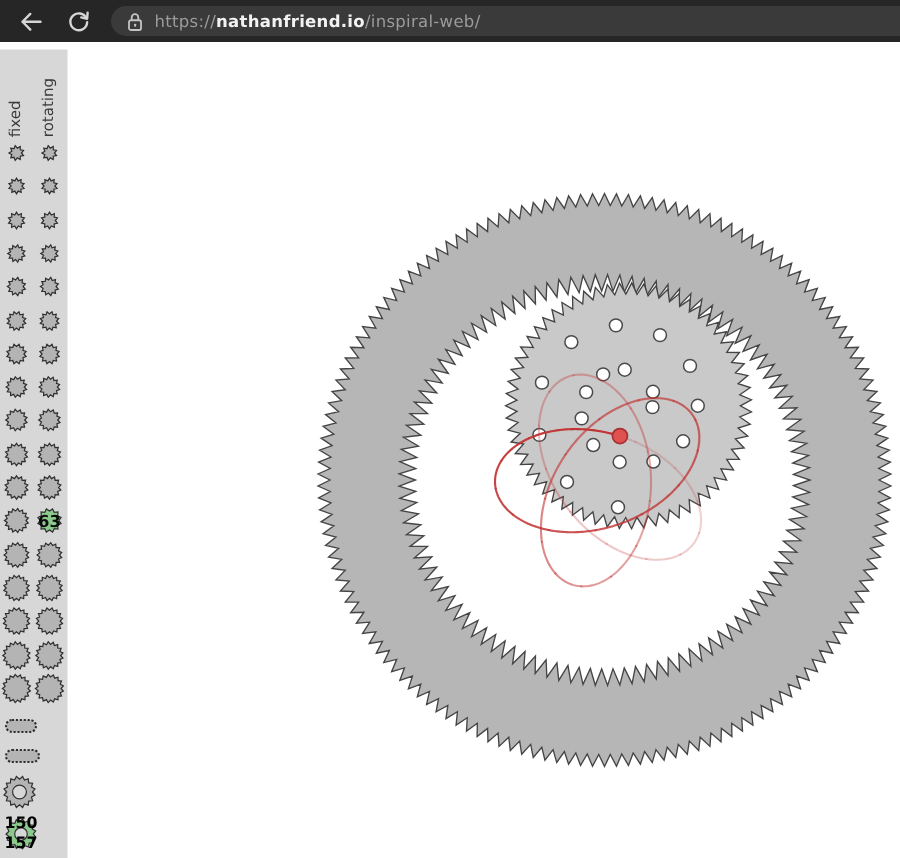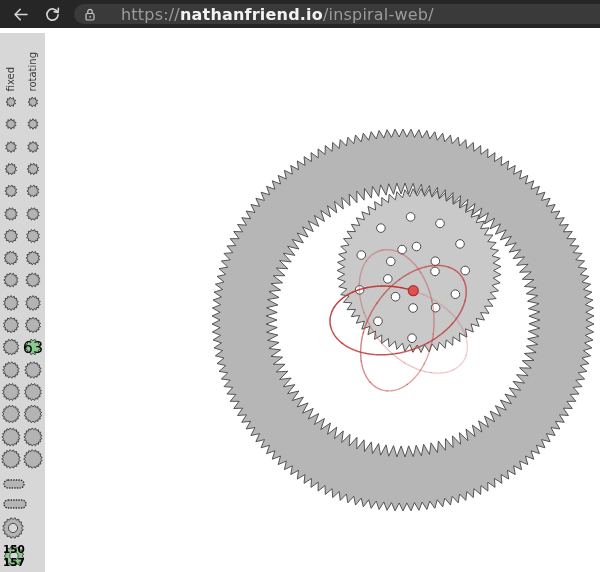--- a/index.html
+++ b/index.html
@@ -14,42 +14,42 @@
   }
   .nav-btn{
     width:24px;height:24px;margin-left:8px;display:flex;align-items:center;justify-content:center;
     flex:0 0 auto;cursor:pointer;
   }
   .url-pill{
     position:relative;height:20px;margin-left:10px;flex:1 1 auto;margin-right:-14px;
     background:#3a3a3a;border-radius:10px;display:flex;align-items:center;
     padding-left:9px;overflow:hidden;
   }
-  .url-text{font-size:16px;white-space:nowrap;margin-left:24px;letter-spacing:0.2px;}
+  .url-text{font-size:11px;white-space:nowrap;margin-left:6px;letter-spacing:0.2px;}
   .url-text .dim{color:#9b9b9b;}
   .url-text .domain{color:#f2f2f2;font-weight:bold;}
   
   .sidebar{
     position:absolute;top:33px;left:0;width:45px;bottom:0;
     z-index:20;display:flex;flex-direction:column;align-items:stretch;
   }
   .col-headers{height:56px;display:flex;margin-top:10px;}
   .col-headers .hcell{
     width:22px;display:flex;align-items:flex-end;justify-content:center;
   }
   .vlabel{
     writing-mode:vertical-rl;transform:rotate(180deg);
     font-size:10px;color:#3a3a3a;line-height:1;
   }
   .gear-row{height:22.3px;display:flex;align-items:center;}
   .gear-cell{width:22px;height:22px;display:flex;align-items:center;justify-content:center;position:relative;cursor:pointer;}
   .sel-num{
     position:absolute;left:0;top:0;width:100%;height:100%;
     display:flex;align-items:center;justify-content:center;
-    font-size:16px;font-weight:normal;color:#0a0a0a;
+    font-size:11px;font-weight:bold;color:#0a0a0a;
   }
   .bar-row{height:20px;display:flex;align-items:center;}
   .ring-row{height:24px;display:flex;align-items:center;margin-top:2px;}
   .sel-fixed{position:relative;height:30px;margin-top:2px;width:45px;padding-left:17px;}
   .sel-fixed svg{position:absolute;left:3px;top:3px;}
   .sel-fixed .nums{
     position:absolute;left:3px;top:1px;font-size:10.5px;font-weight:bold;
     color:#000;line-height:13px;
   }
   

